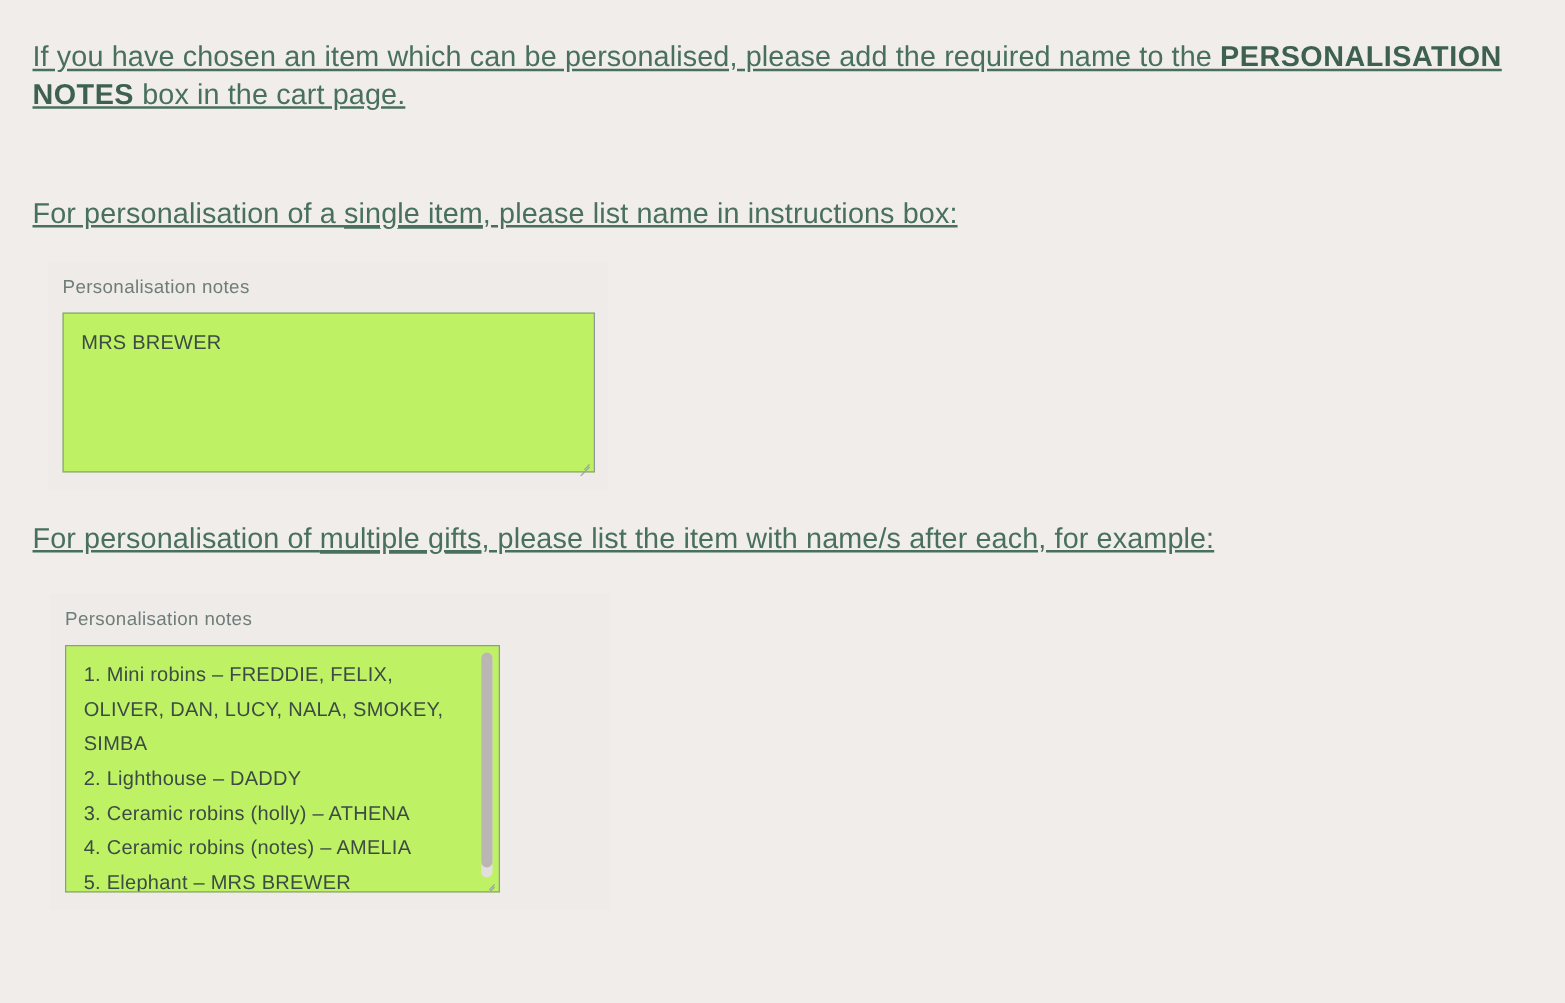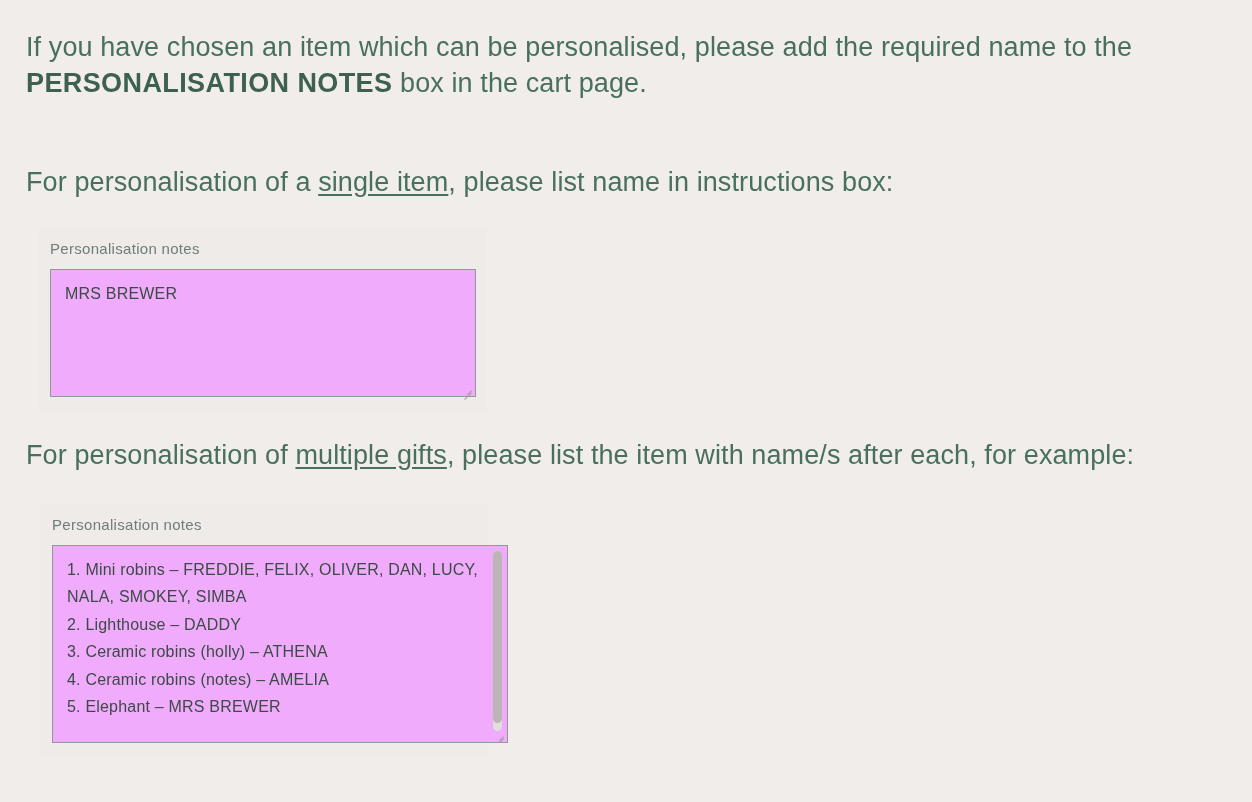--- a/index.html
+++ b/index.html
@@ -16,25 +16,26 @@
   }
   .page {
     position: relative;
     width: 1252px;
     height: 802px;
     box-sizing: border-box;
     padding: 20px 26px 0 26px;
   }
 
   .para {
-    font-size: 27px;
+    font-size: 23px;
     line-height: 1.32;
     color: #49705f;
     font-weight: 400;
     letter-spacing: 0.1px;
+    text-decoration: underline;
   }
   .para.first {
     margin: 0;
     padding-top: 10px;
   }
   .para strong {
     font-weight: 700;
     color: #3d6051;
     letter-spacing: 0.4px;
   }
@@ -68,34 +69,34 @@
   }
   .notes-label {
     font-size: 15px;
     color: #6f7d78;
     letter-spacing: 0.3px;
     margin-bottom: 12px;
   }
   .notes-box {
     box-sizing: border-box;
     border: 1px solid #8f9a95;
-    background: #f0abfc;
+    background: #bef264;
     position: relative;
     font-size: 16px;
     color: #3c4b45;
     line-height: 1.72;
     letter-spacing: 0.2px;
     padding: 10px 12px 8px 14px;
   }
   .notes-box.single {
     width: 426px;
     height: 128px;
   }
   .notes-box.multi {
-    width: 456px;
+    width: 348px;
     height: 198px;
     padding-right: 24px;
     overflow: hidden;
   }
   .notes-box .val-line {
     white-space: pre-wrap;
   }
   .resize-grip {
     position: absolute;
     right: 2px;

